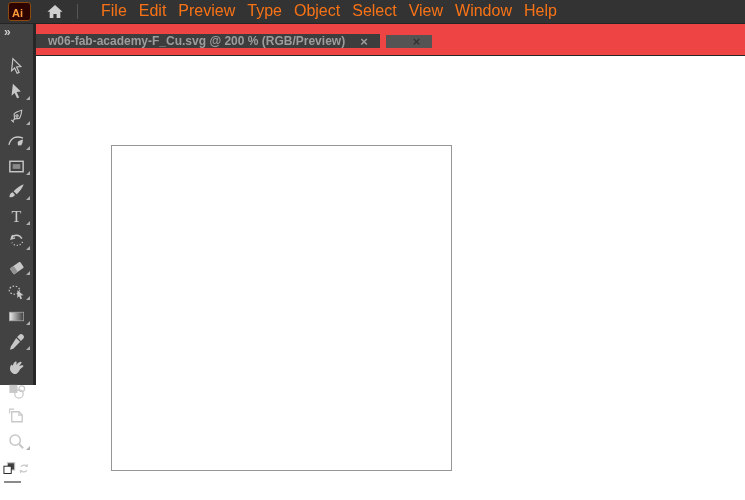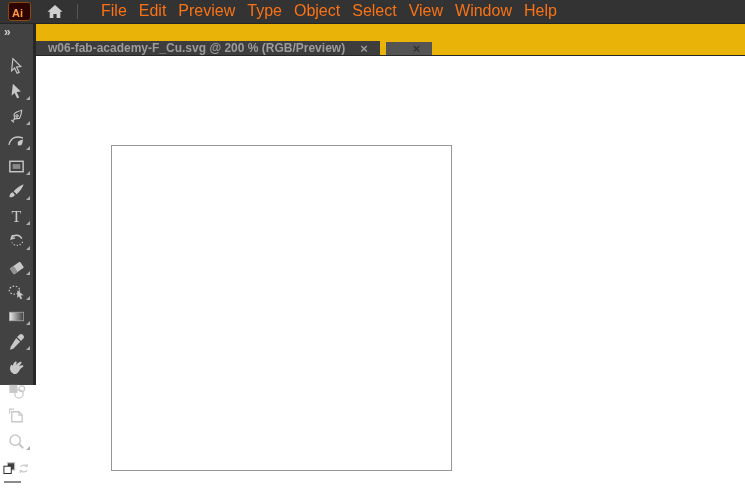--- a/index.html
+++ b/index.html
@@ -60,22 +60,22 @@
     display:flex;align-items:center;justify-content:space-between;padding:0 2px 0 2px;
   }
   .swatch{
     width:15px;height:9px;background:#ffffff;border:1px solid #8a8a8a;
     margin:2px 0 0 4px;
   }
 
   
   .doc-area{flex:1;display:flex;flex-direction:column;min-width:0;}
   .tabbar{
-    height:32px;flex:0 0 32px;background:#eab308;border-bottom:1px solid #262626;
-    box-sizing:border-box;display:flex;align-items:flex-end;padding-top:3px;
+    height:32px;flex:0 0 32px;background:#ef4444;border-bottom:1px solid #262626;
+    box-sizing:border-box;display:flex;align-items:center;padding-top:3px;
   }
   .tab{
     display:flex;align-items:center;padding:0 12px;margin-right:6px;
     font-size:12px;font-weight:600;white-space:nowrap;cursor:default;
   }
   .tab-inactive{background:#3d3d3d;color:#9c9c9c;}
   .tab-active{background:#545454;color:#1c1c1c;}
   .tab-close{margin-left:15px;font-size:13px;line-height:1;font-weight:bold;}
   .tab-inactive .tab-close{color:#9c9c9c;}
   .tab-active .tab-close{color:#333333;}

